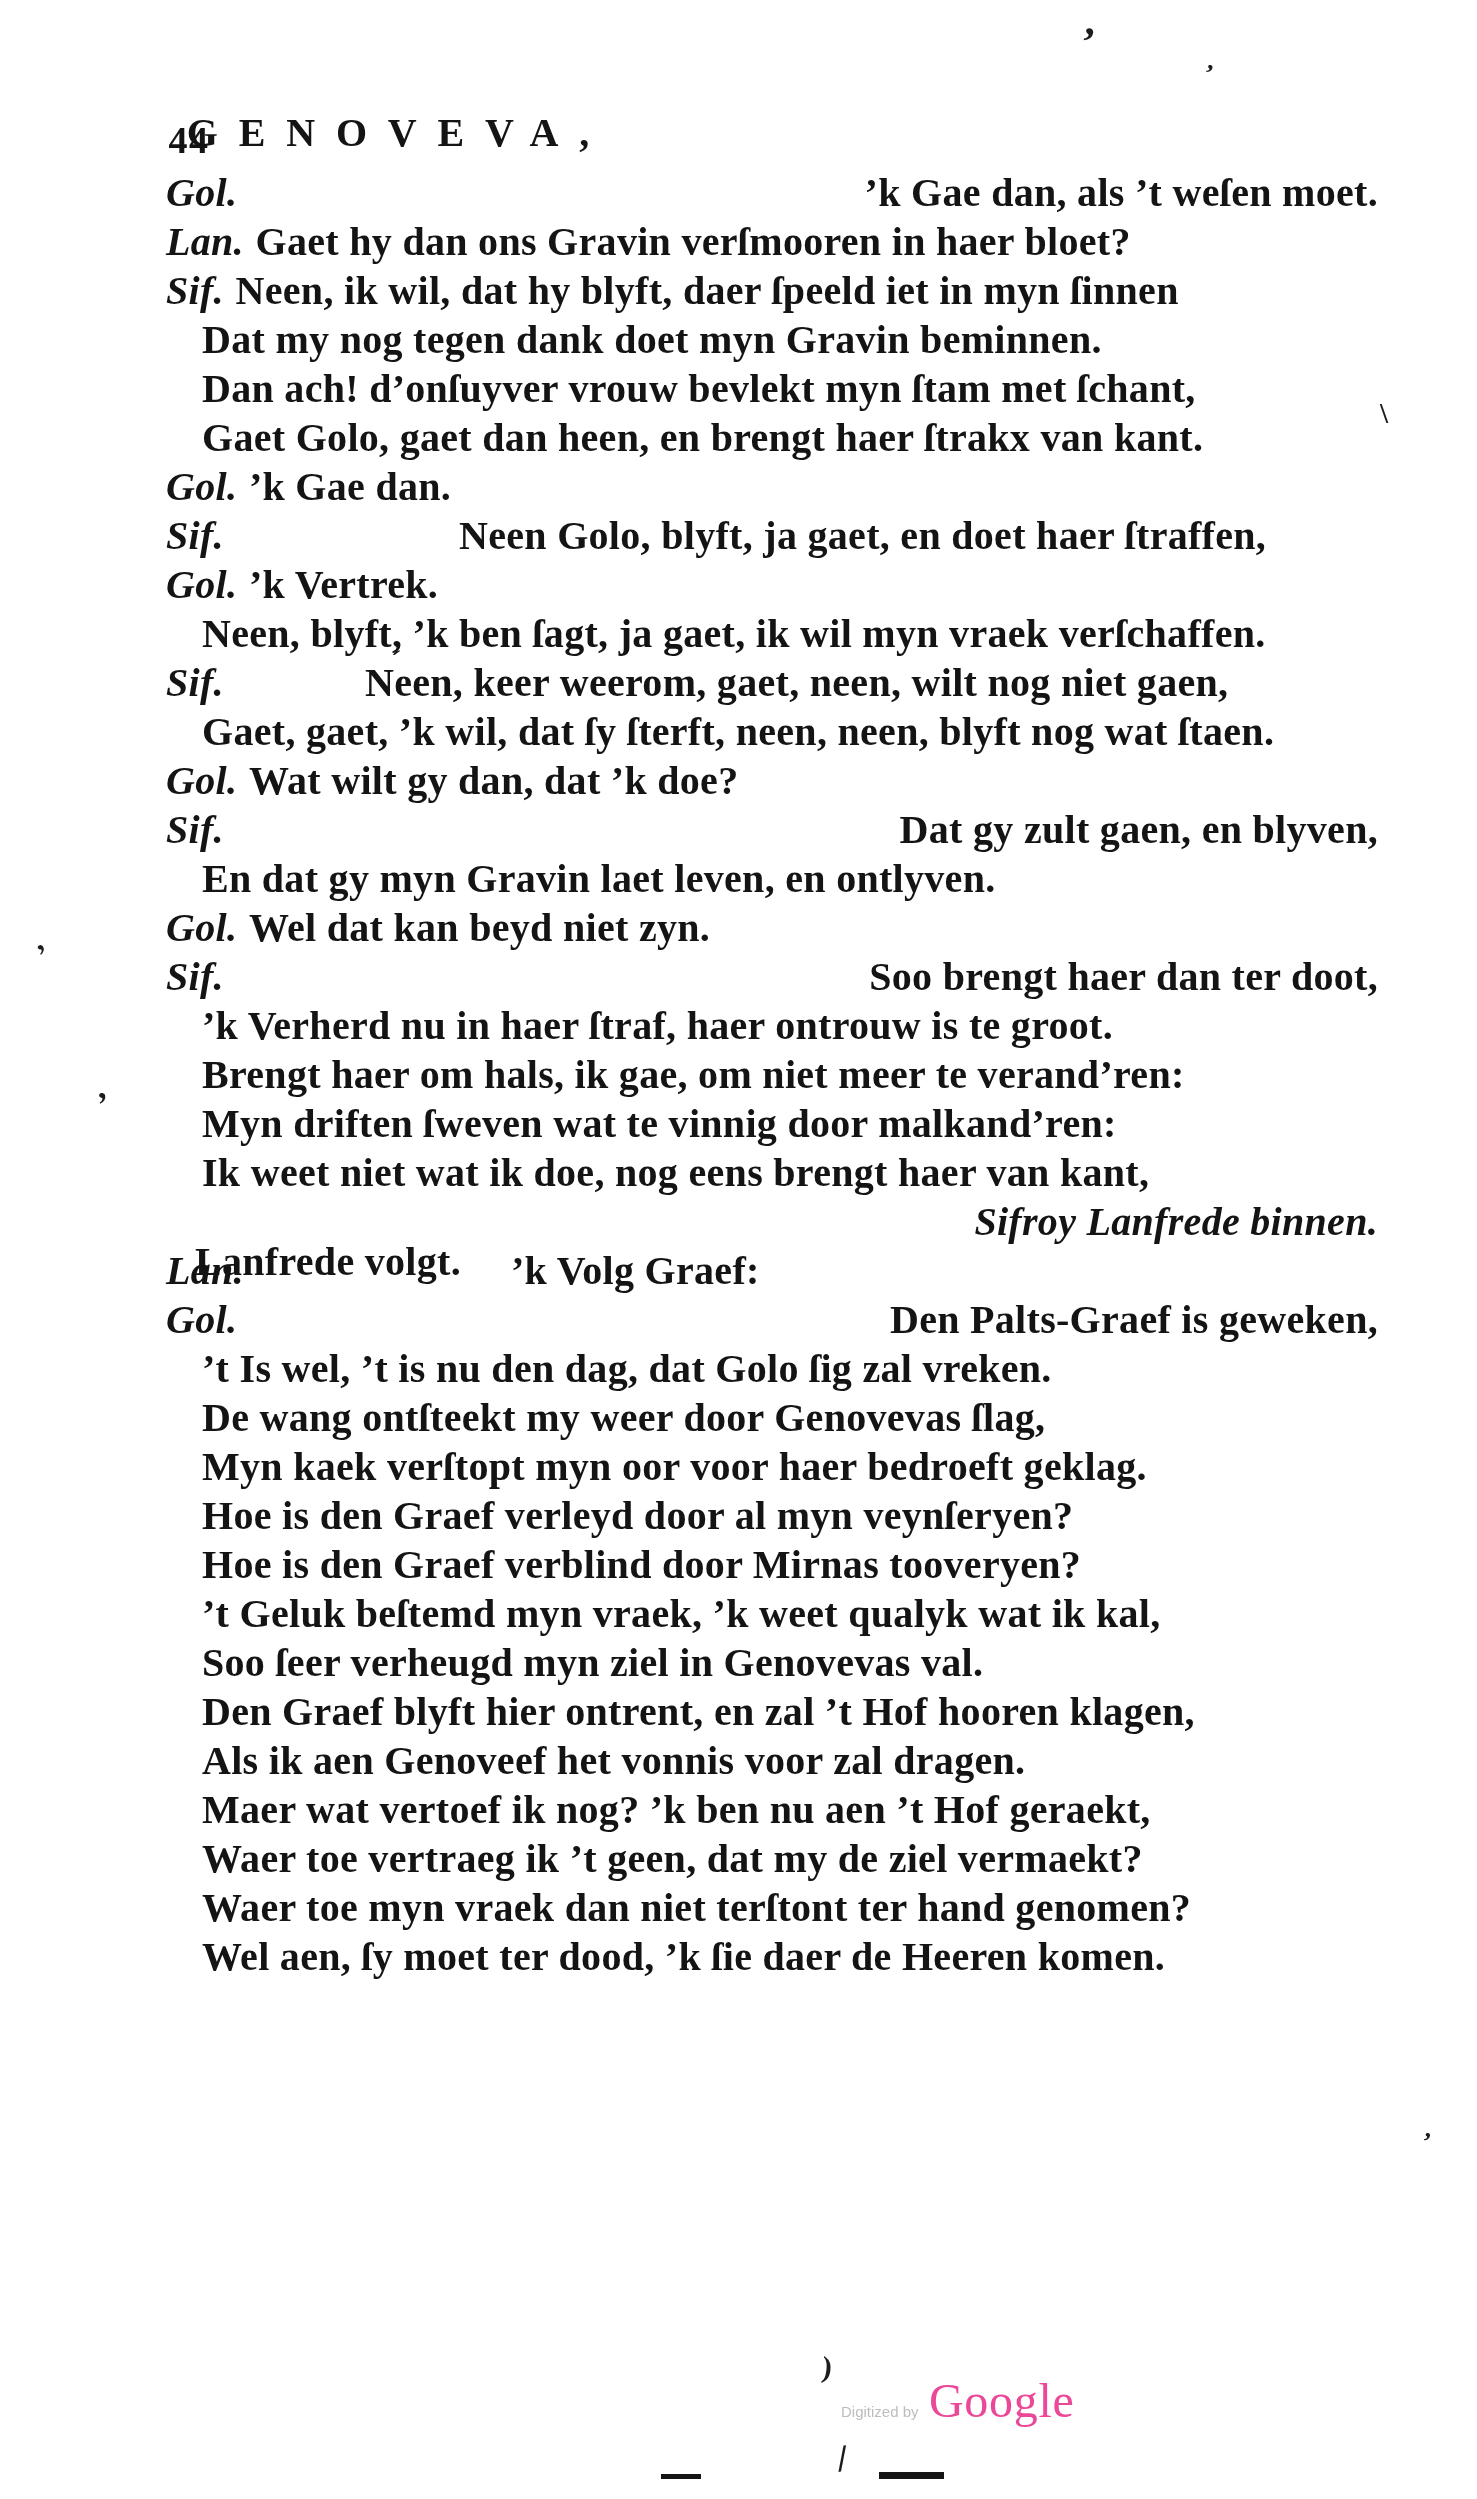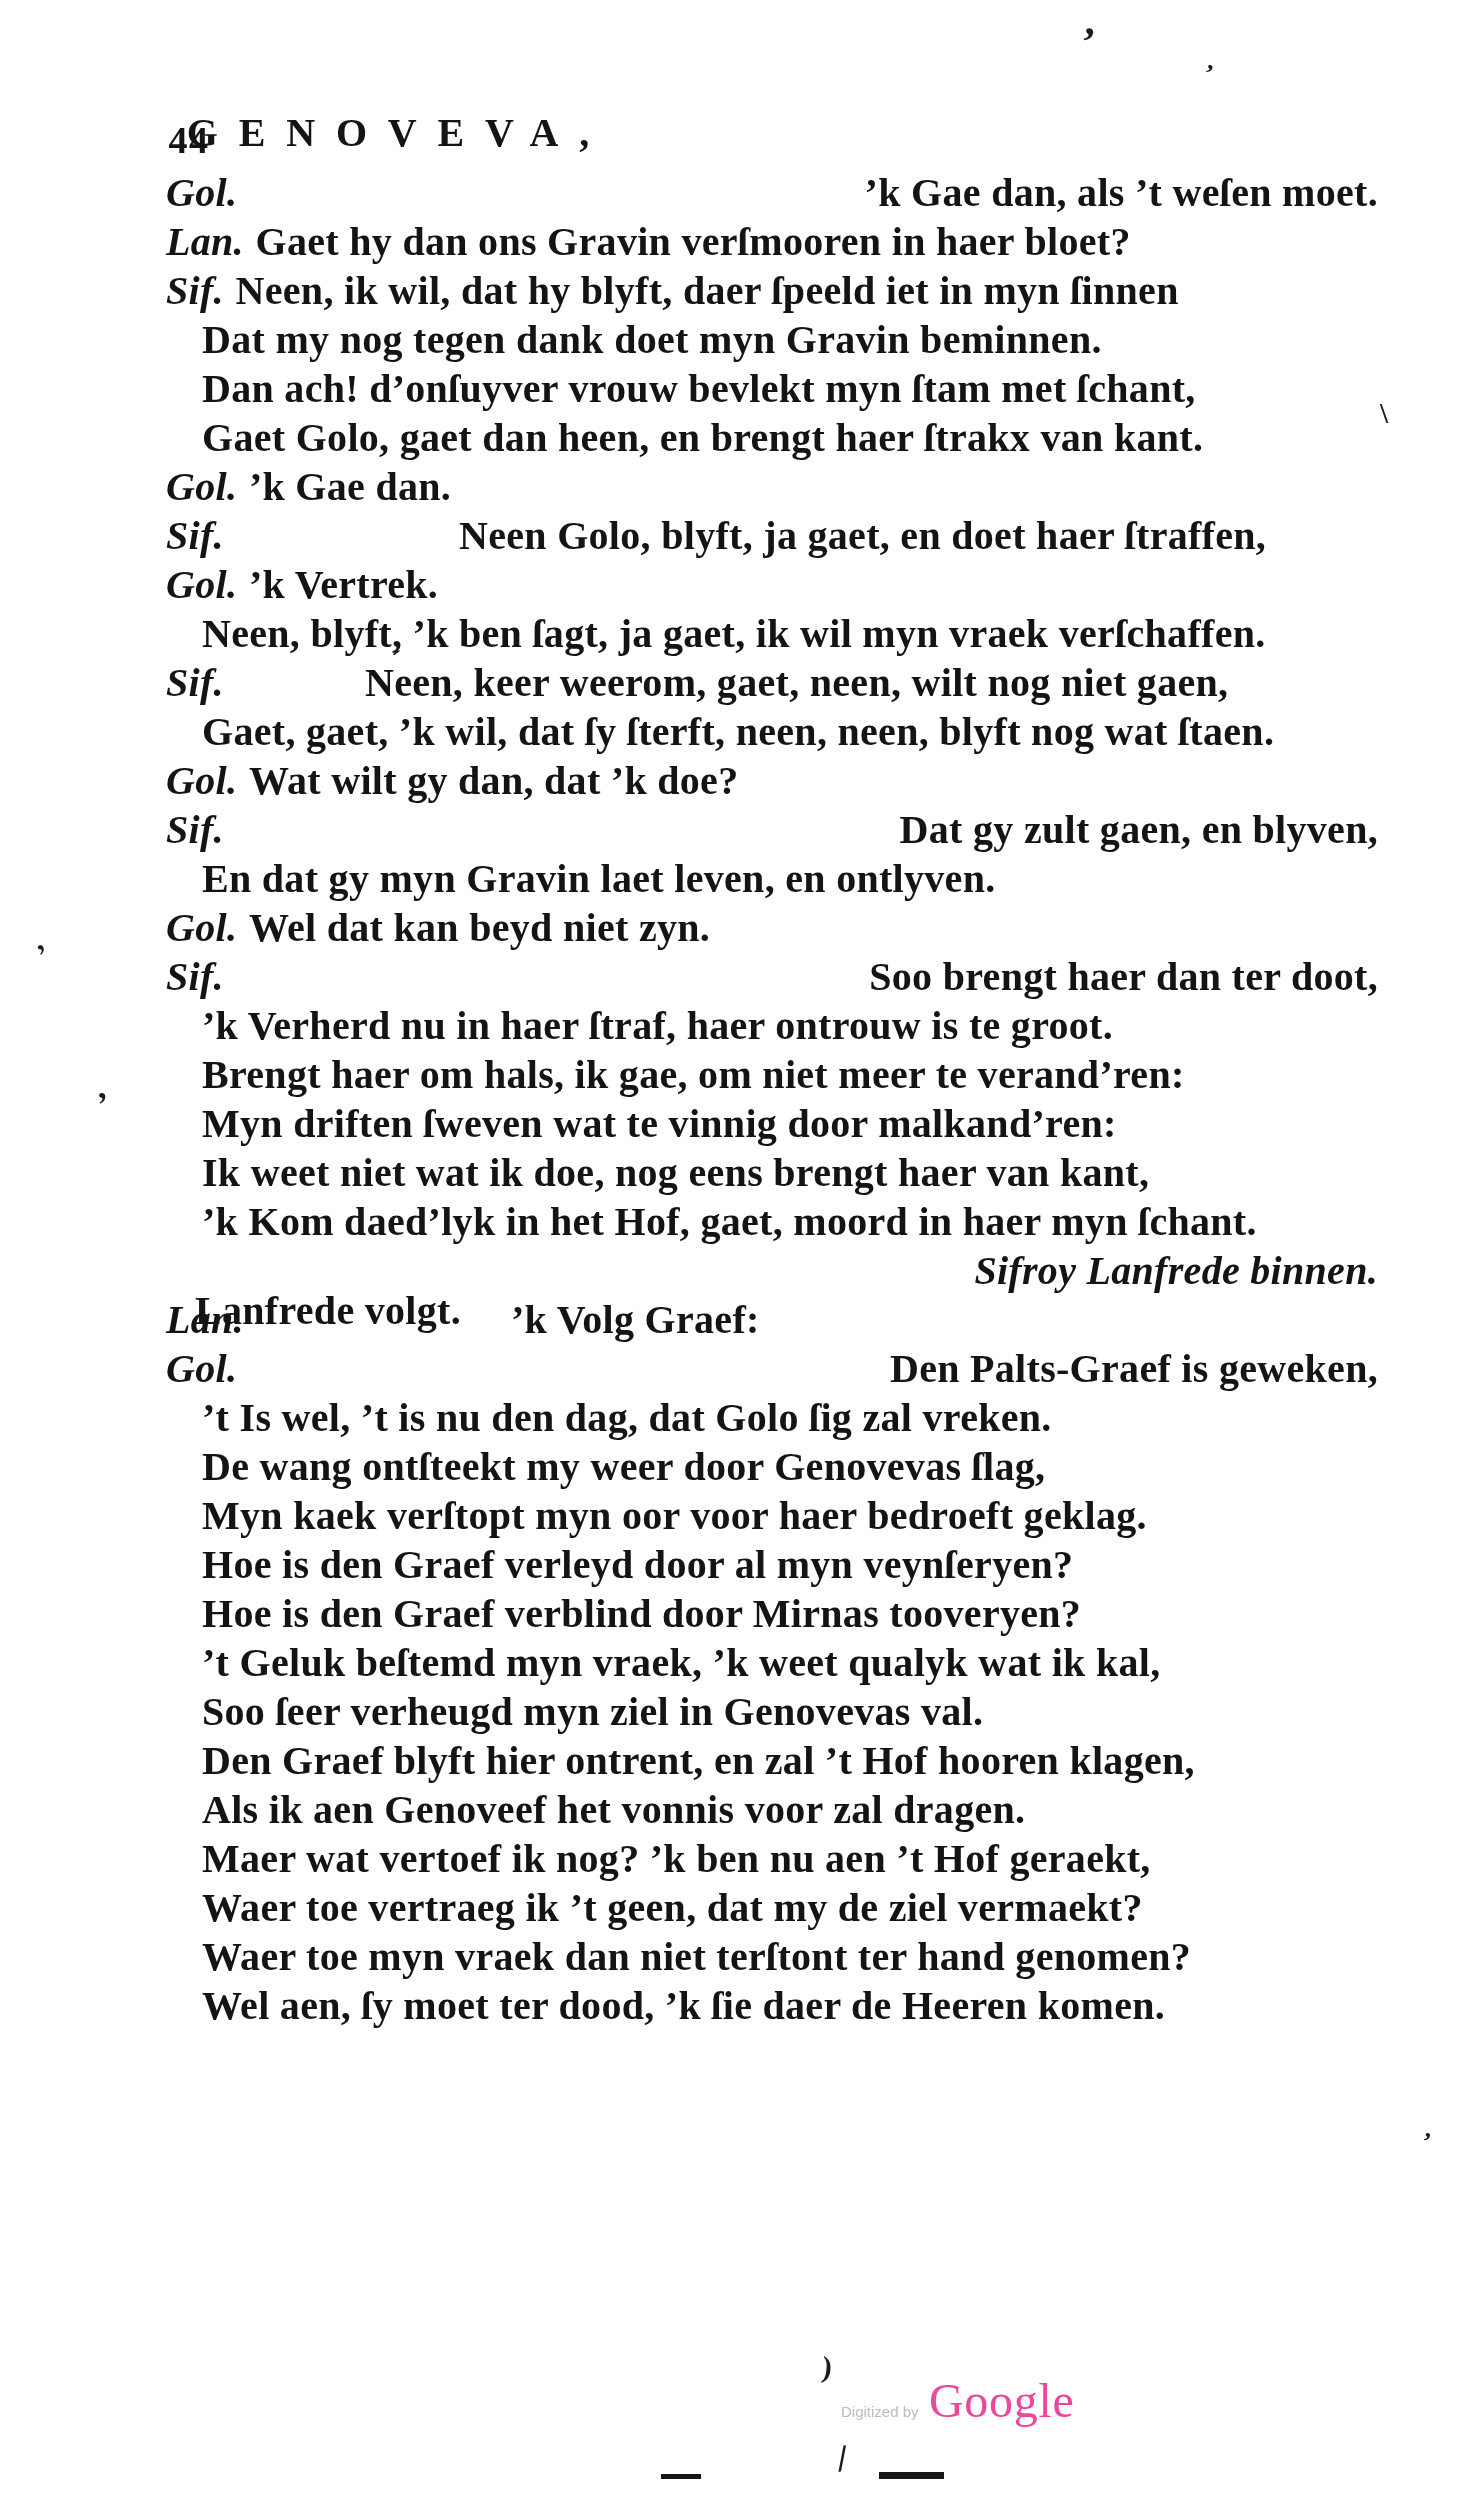--- a/index.html
+++ b/index.html
@@ -65,21 +65,20 @@
       <div class="line cont"><span class="text">En dat gy myn Gravin laet leven, en ontlyven.</span></div>
       <div class="line flow"><span class="speaker">Gol.</span><span class="text">Wel dat kan beyd niet zyn.</span></div>
       <div class="line right">
         <span class="speaker">Sif.</span>
         <span class="text">Soo brengt haer dan ter doot,</span>
       </div>
       <div class="line cont"><span class="text">’k Verherd nu in haer ſtraf, haer ontrouw is te groot.</span></div>
       <div class="line cont"><span class="text">Brengt haer om hals, ik gae, om niet meer te verand’ren:</span></div>
       <div class="line cont"><span class="text">Myn driften ſweven wat te vinnig door malkand’ren:</span></div>
       <div class="line cont"><span class="text">Ik weet niet wat ik doe, nog eens brengt haer van kant,</span></div>
-      <div class="line cont"><span class="text">’k Kom daed’lyk in het Hof, gaet, moord in haer myn ſchant.</span></div>
       <div class="line stage">
         <span class="stage-left">Lanfrede volgt.</span>
         <span class="stage-right">Sifroy Lanfrede binnen.</span>
       </div>
       <div class="line mid"><span class="speaker">Lan.</span><span class="text" style="left: 345px;">’k Volg Graef:</span></div>
       <div class="line right">
         <span class="speaker">Gol.</span>
         <span class="text">Den Palts-Graef is geweken,</span>
       </div>
       <div class="line cont"><span class="text">’t Is wel, ’t is nu den dag, dat Golo ſig zal vreken.</span></div>

